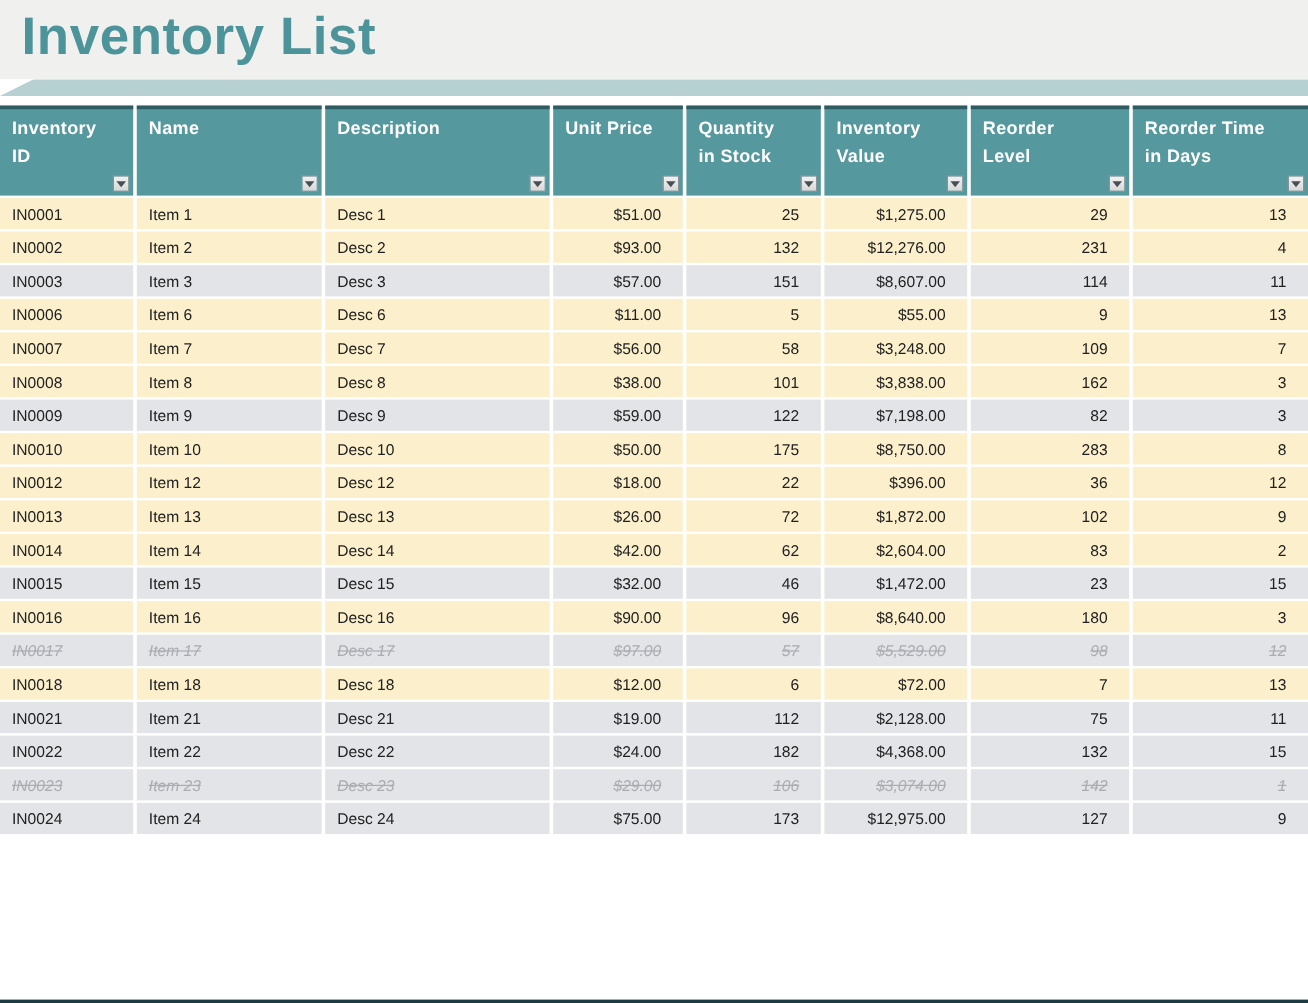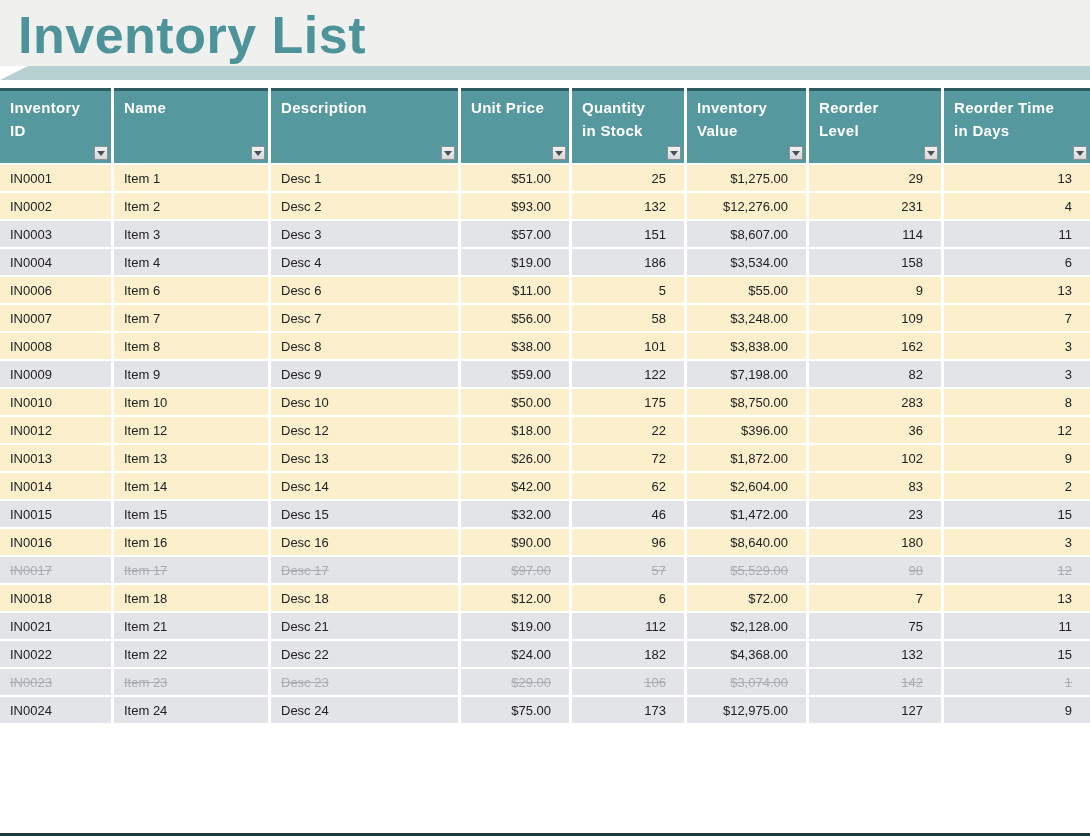--- a/index.html
+++ b/index.html
@@ -10,21 +10,21 @@
     background: var(--grid-bg, #fff);
   }
   .top-area {
     height: 66px;
     background: var(--page-top-bg, #F0F0EE);
     position: relative;
   }
   .page-title {
     margin: 0;
     padding: 6px 0 0 18px;
-    font-size: 52px;
+    font-size: 44px;
     font-weight: 700;
     letter-spacing: 0.5px;
     color: var(--accent-teal, #4C939A);
     line-height: 1.15;
   }
   .banner-strip {
     height: 14px;
     background: var(--banner-teal, #B7D1D3);
     clip-path: polygon(28px 0, 100% 0, 100% 100%, 0 100%);
   }
@@ -83,20 +83,21 @@
     color: var(--row-text, #212121);
     white-space: nowrap;
     overflow: hidden;
     padding: 0 10px;
   }
   tr.hl td { background: var(--row-reorder-bg, #FBF0CB); }
   tr.ok td { background: var(--row-ok-bg, #E3E4E7); }
   tr.disc td {
     color: var(--discontinued-text, #A9ACB1);
     text-decoration: line-through;
+    font-style: italic;
   }
   td.num { text-align: right; padding-right: 18px; }
   td.txt { text-align: left; }
   .bottom-bar {
     position: fixed;
     left: 0; bottom: 0;
     width: 100%; height: 3px;
     background: var(--bottom-bar, #1C3C41);
   }
 </style>
@@ -196,30 +197,20 @@
         <tr class="ok">
           <td class="txt">IN0003</td>
           <td class="txt">Item 3</td>
           <td class="txt">Desc 3</td>
           <td class="num">$57.00</td>
           <td class="num">151</td>
           <td class="num">$8,607.00</td>
           <td class="num">114</td>
           <td class="num">11</td>
         </tr>
-        <tr class="ok">
-          <td class="txt">IN0004</td>
-          <td class="txt">Item 4</td>
-          <td class="txt">Desc 4</td>
-          <td class="num">$19.00</td>
-          <td class="num">186</td>
-          <td class="num">$3,534.00</td>
-          <td class="num">158</td>
-          <td class="num">6</td>
-        </tr>
         <tr class="hl">
           <td class="txt">IN0006</td>
           <td class="txt">Item 6</td>
           <td class="txt">Desc 6</td>
           <td class="num">$11.00</td>
           <td class="num">5</td>
           <td class="num">$55.00</td>
           <td class="num">9</td>
           <td class="num">13</td>
         </tr>

